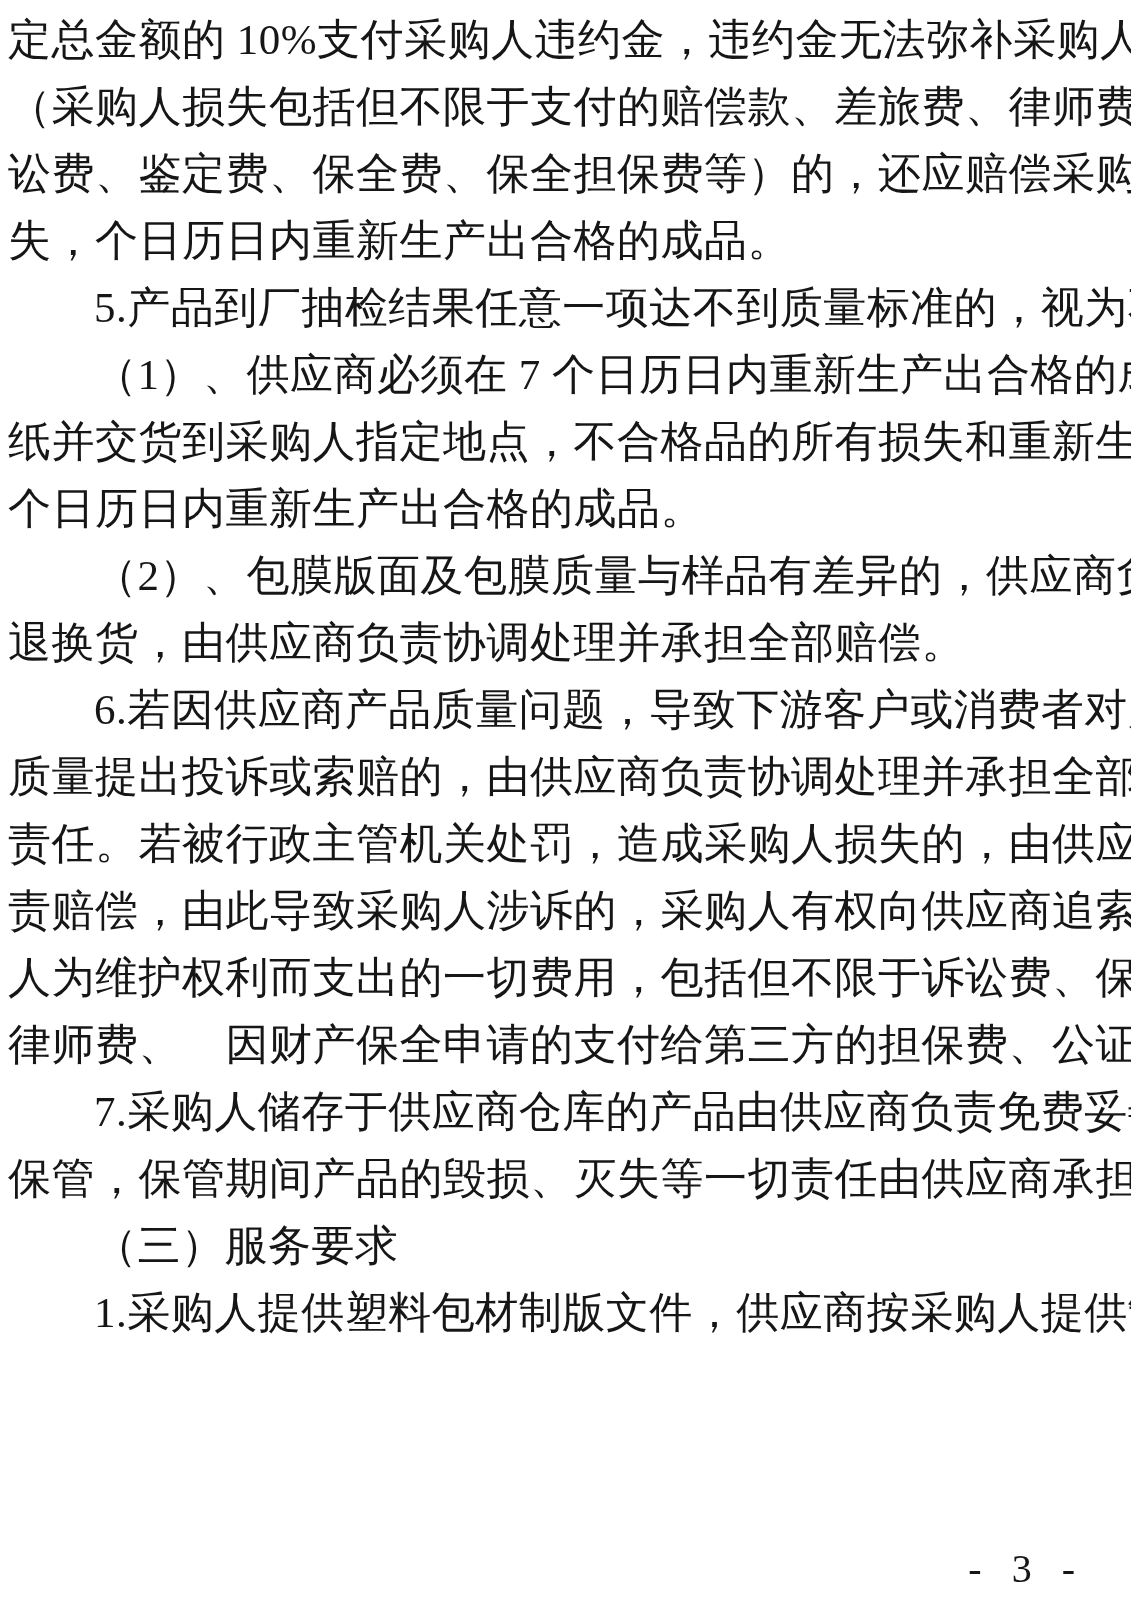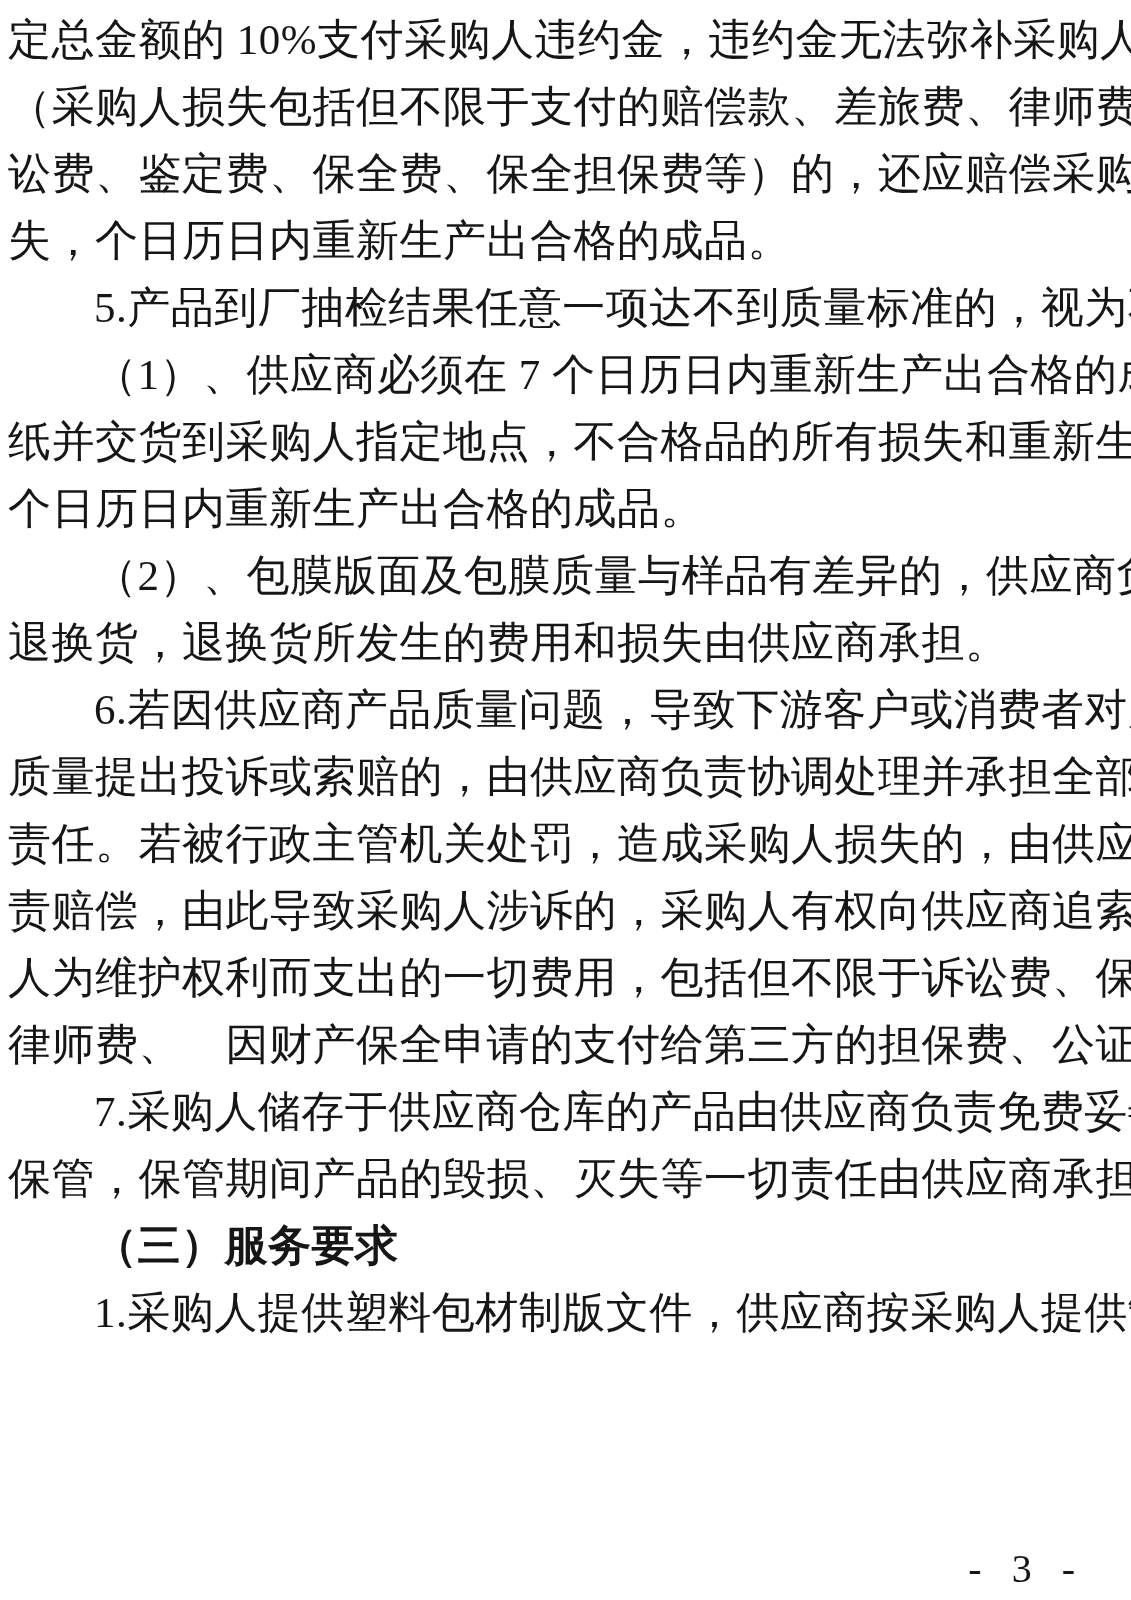--- a/index.html
+++ b/index.html
@@ -27,21 +27,21 @@
     line-height: 67px;
     font-size: 43px;
     letter-spacing: 0.5px;
     white-space: nowrap;
     overflow: visible;
   }
   .line.indent {
     padding-left: 86px;
   }
   .line.bold {
-    font-weight: bold;
+    font-weight: normal;
   }
   .footer {
     position: absolute;
     right: 46px;
     bottom: 8px;
     font-size: 40px;
     letter-spacing: 10px;
     font-family: "Liberation Serif", "DejaVu Serif", serif;
     color: #161616;
   }
@@ -53,21 +53,21 @@
   <div class="content">
       <div class="line">定总金额的 10%支付采购人违约金，违约金无法弥补采购人损失</div>
       <div class="line">（采购人损失包括但不限于支付的赔偿款、差旅费、律师费、诉</div>
       <div class="line">讼费、鉴定费、保全费、保全担保费等）的，还应赔偿采购人损</div>
       <div class="line">失，个日历日内重新生产出合格的成品。</div>
       <div class="line indent">5.产品到厂抽检结果任意一项达不到质量标准的，视为不合</div>
       <div class="line indent">（1）、供应商必须在 7 个日历日内重新生产出合格的成品</div>
       <div class="line">纸并交货到采购人指定地点，不合格品的所有损失和重新生产成</div>
       <div class="line">个日历日内重新生产出合格的成品。</div>
       <div class="line indent">（2）、包膜版面及包膜质量与样品有差异的，供应商负责</div>
-      <div class="line">退换货，退换货所发生的费用和损失由供应商承担。</div>
+      <div class="line">退换货，由供应商负责协调处理并承担全部赔偿。</div>
       <div class="line indent">6.若因供应商产品质量问题，导致下游客户或消费者对产品</div>
       <div class="line">质量提出投诉或索赔的，由供应商负责协调处理并承担全部赔偿</div>
       <div class="line">责任。若被行政主管机关处罚，造成采购人损失的，由供应商负</div>
       <div class="line">责赔偿，由此导致采购人涉诉的，采购人有权向供应商追索采购</div>
       <div class="line">人为维护权利而支出的一切费用，包括但不限于诉讼费、保全费、</div>
       <div class="line">律师费、　因财产保全申请的支付给第三方的担保费、公证费及</div>
       <div class="line indent">7.采购人储存于供应商仓库的产品由供应商负责免费妥善</div>
       <div class="line">保管，保管期间产品的毁损、灭失等一切责任由供应商承担。</div>
       <div class="line indent bold">（三）服务要求</div>
       <div class="line indent">1.采购人提供塑料包材制版文件，供应商按采购人提供制版</div>

